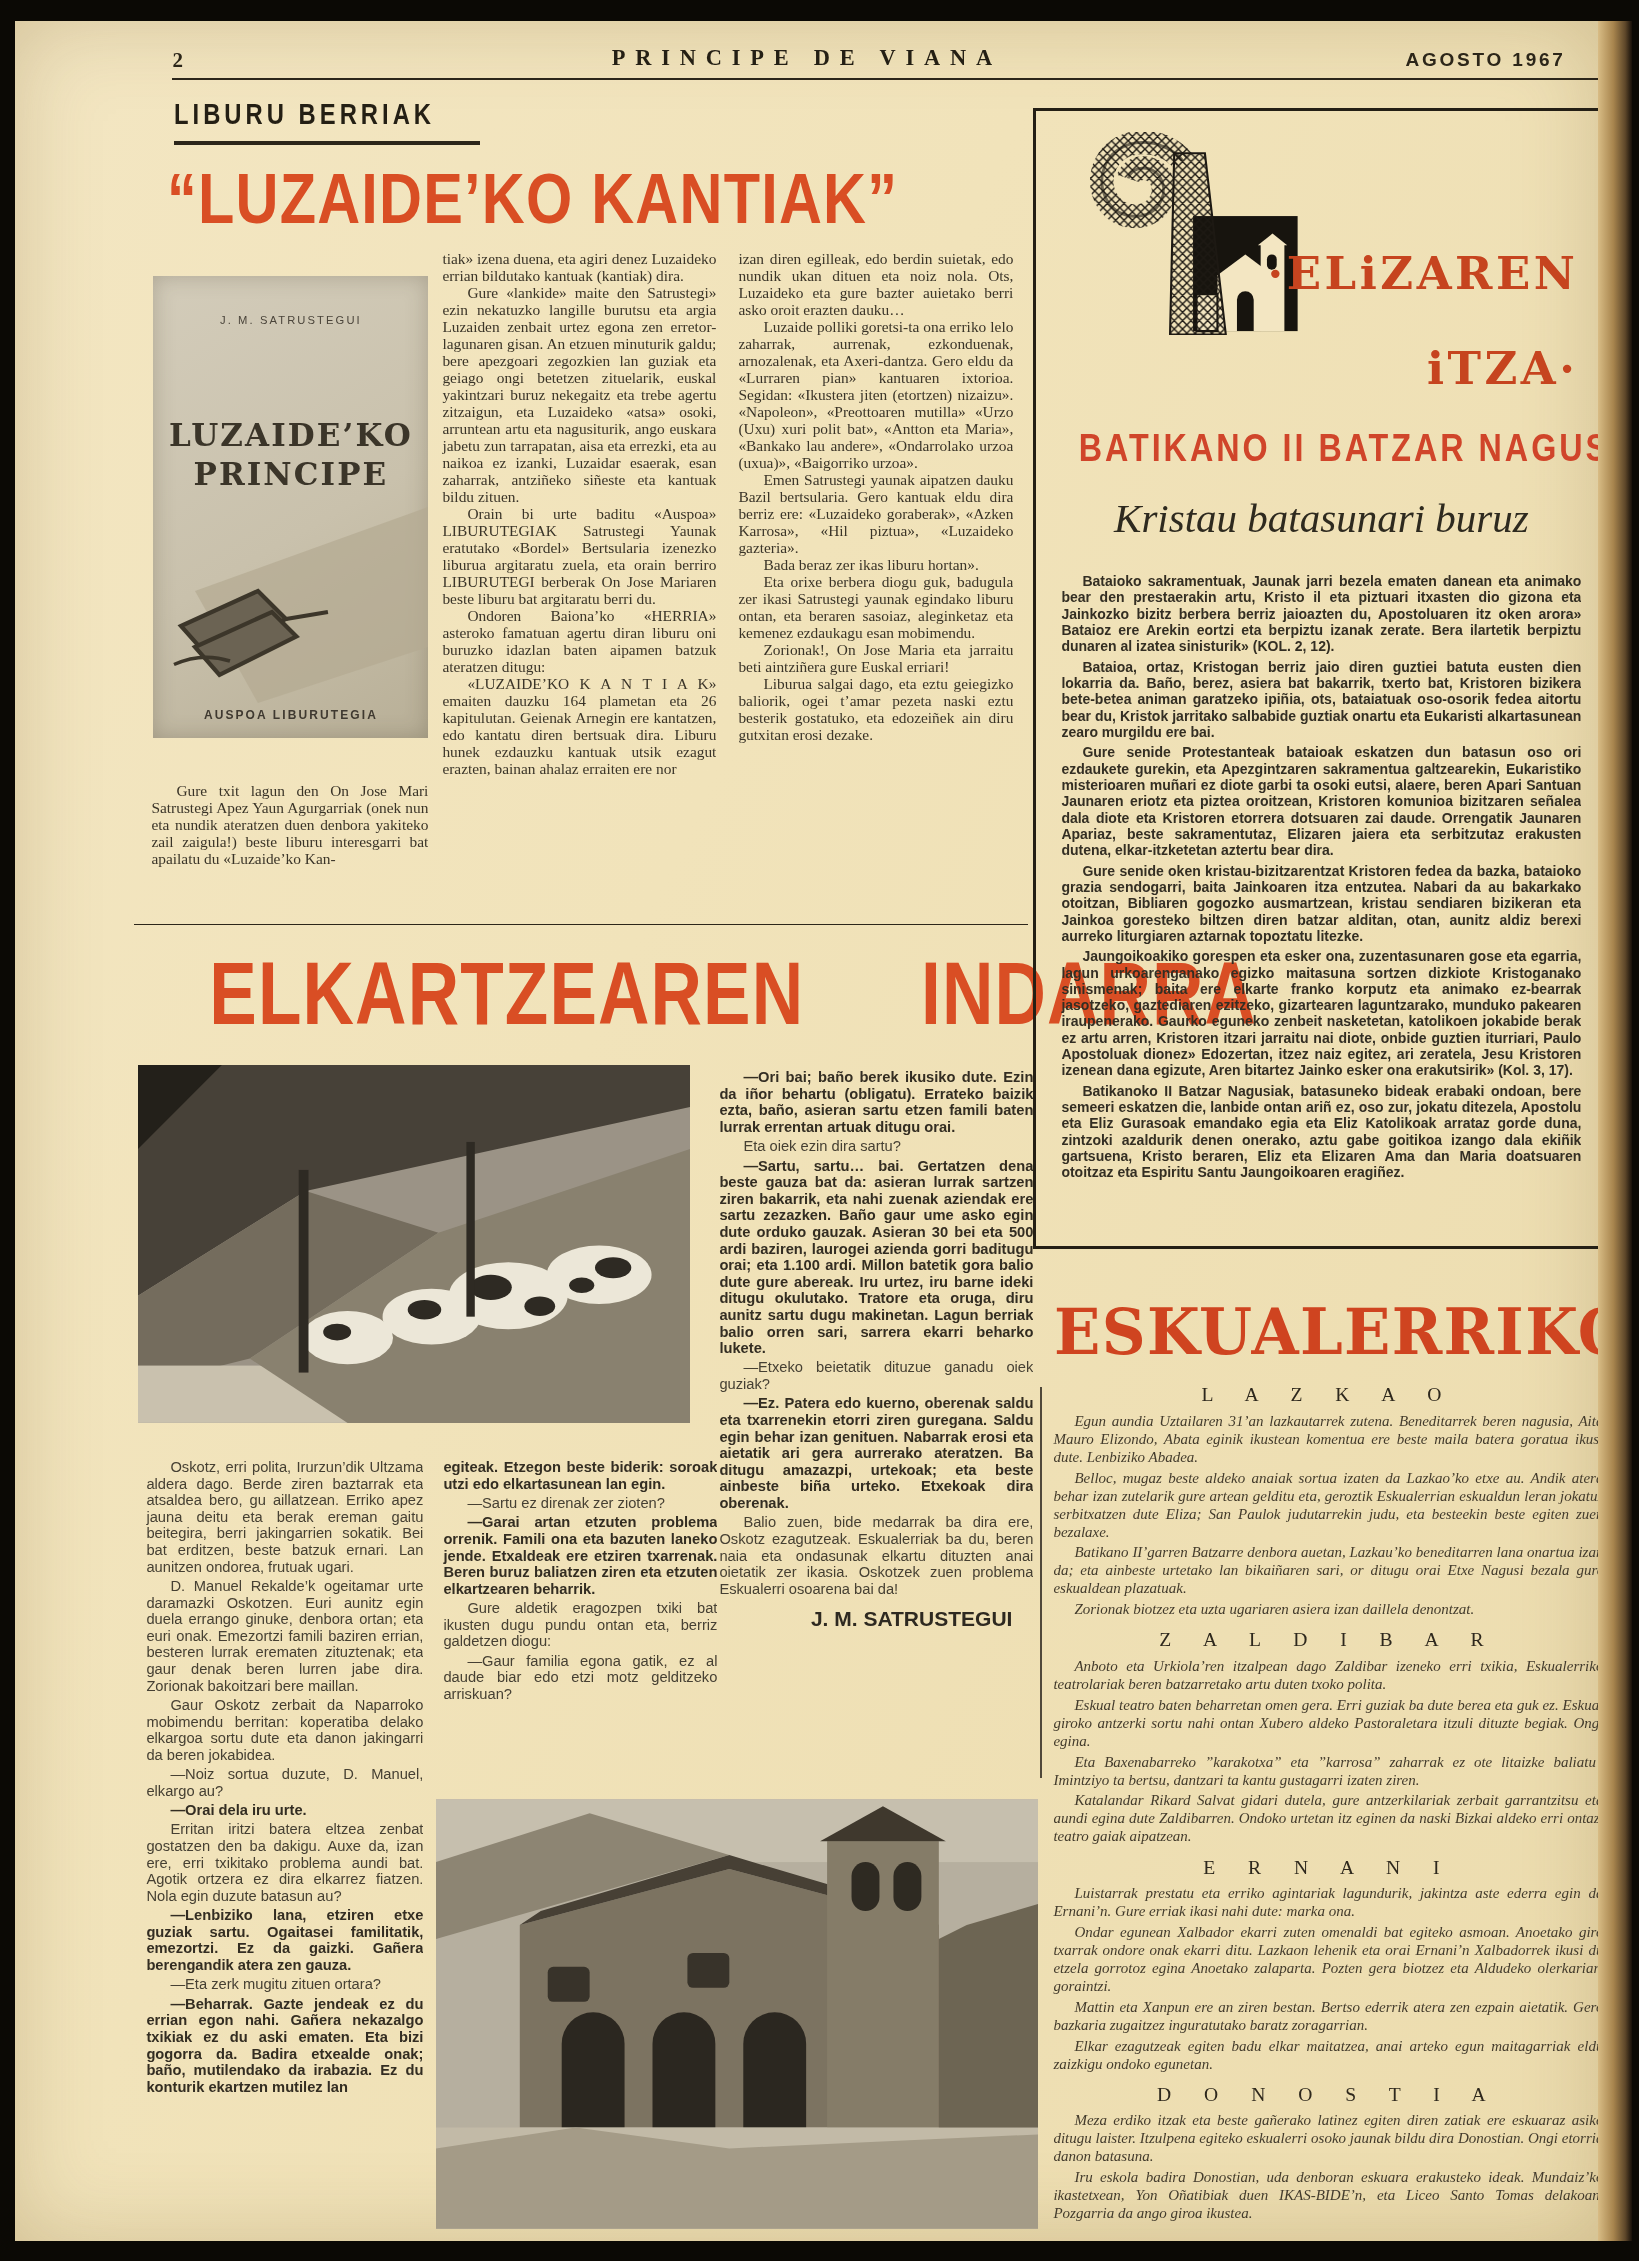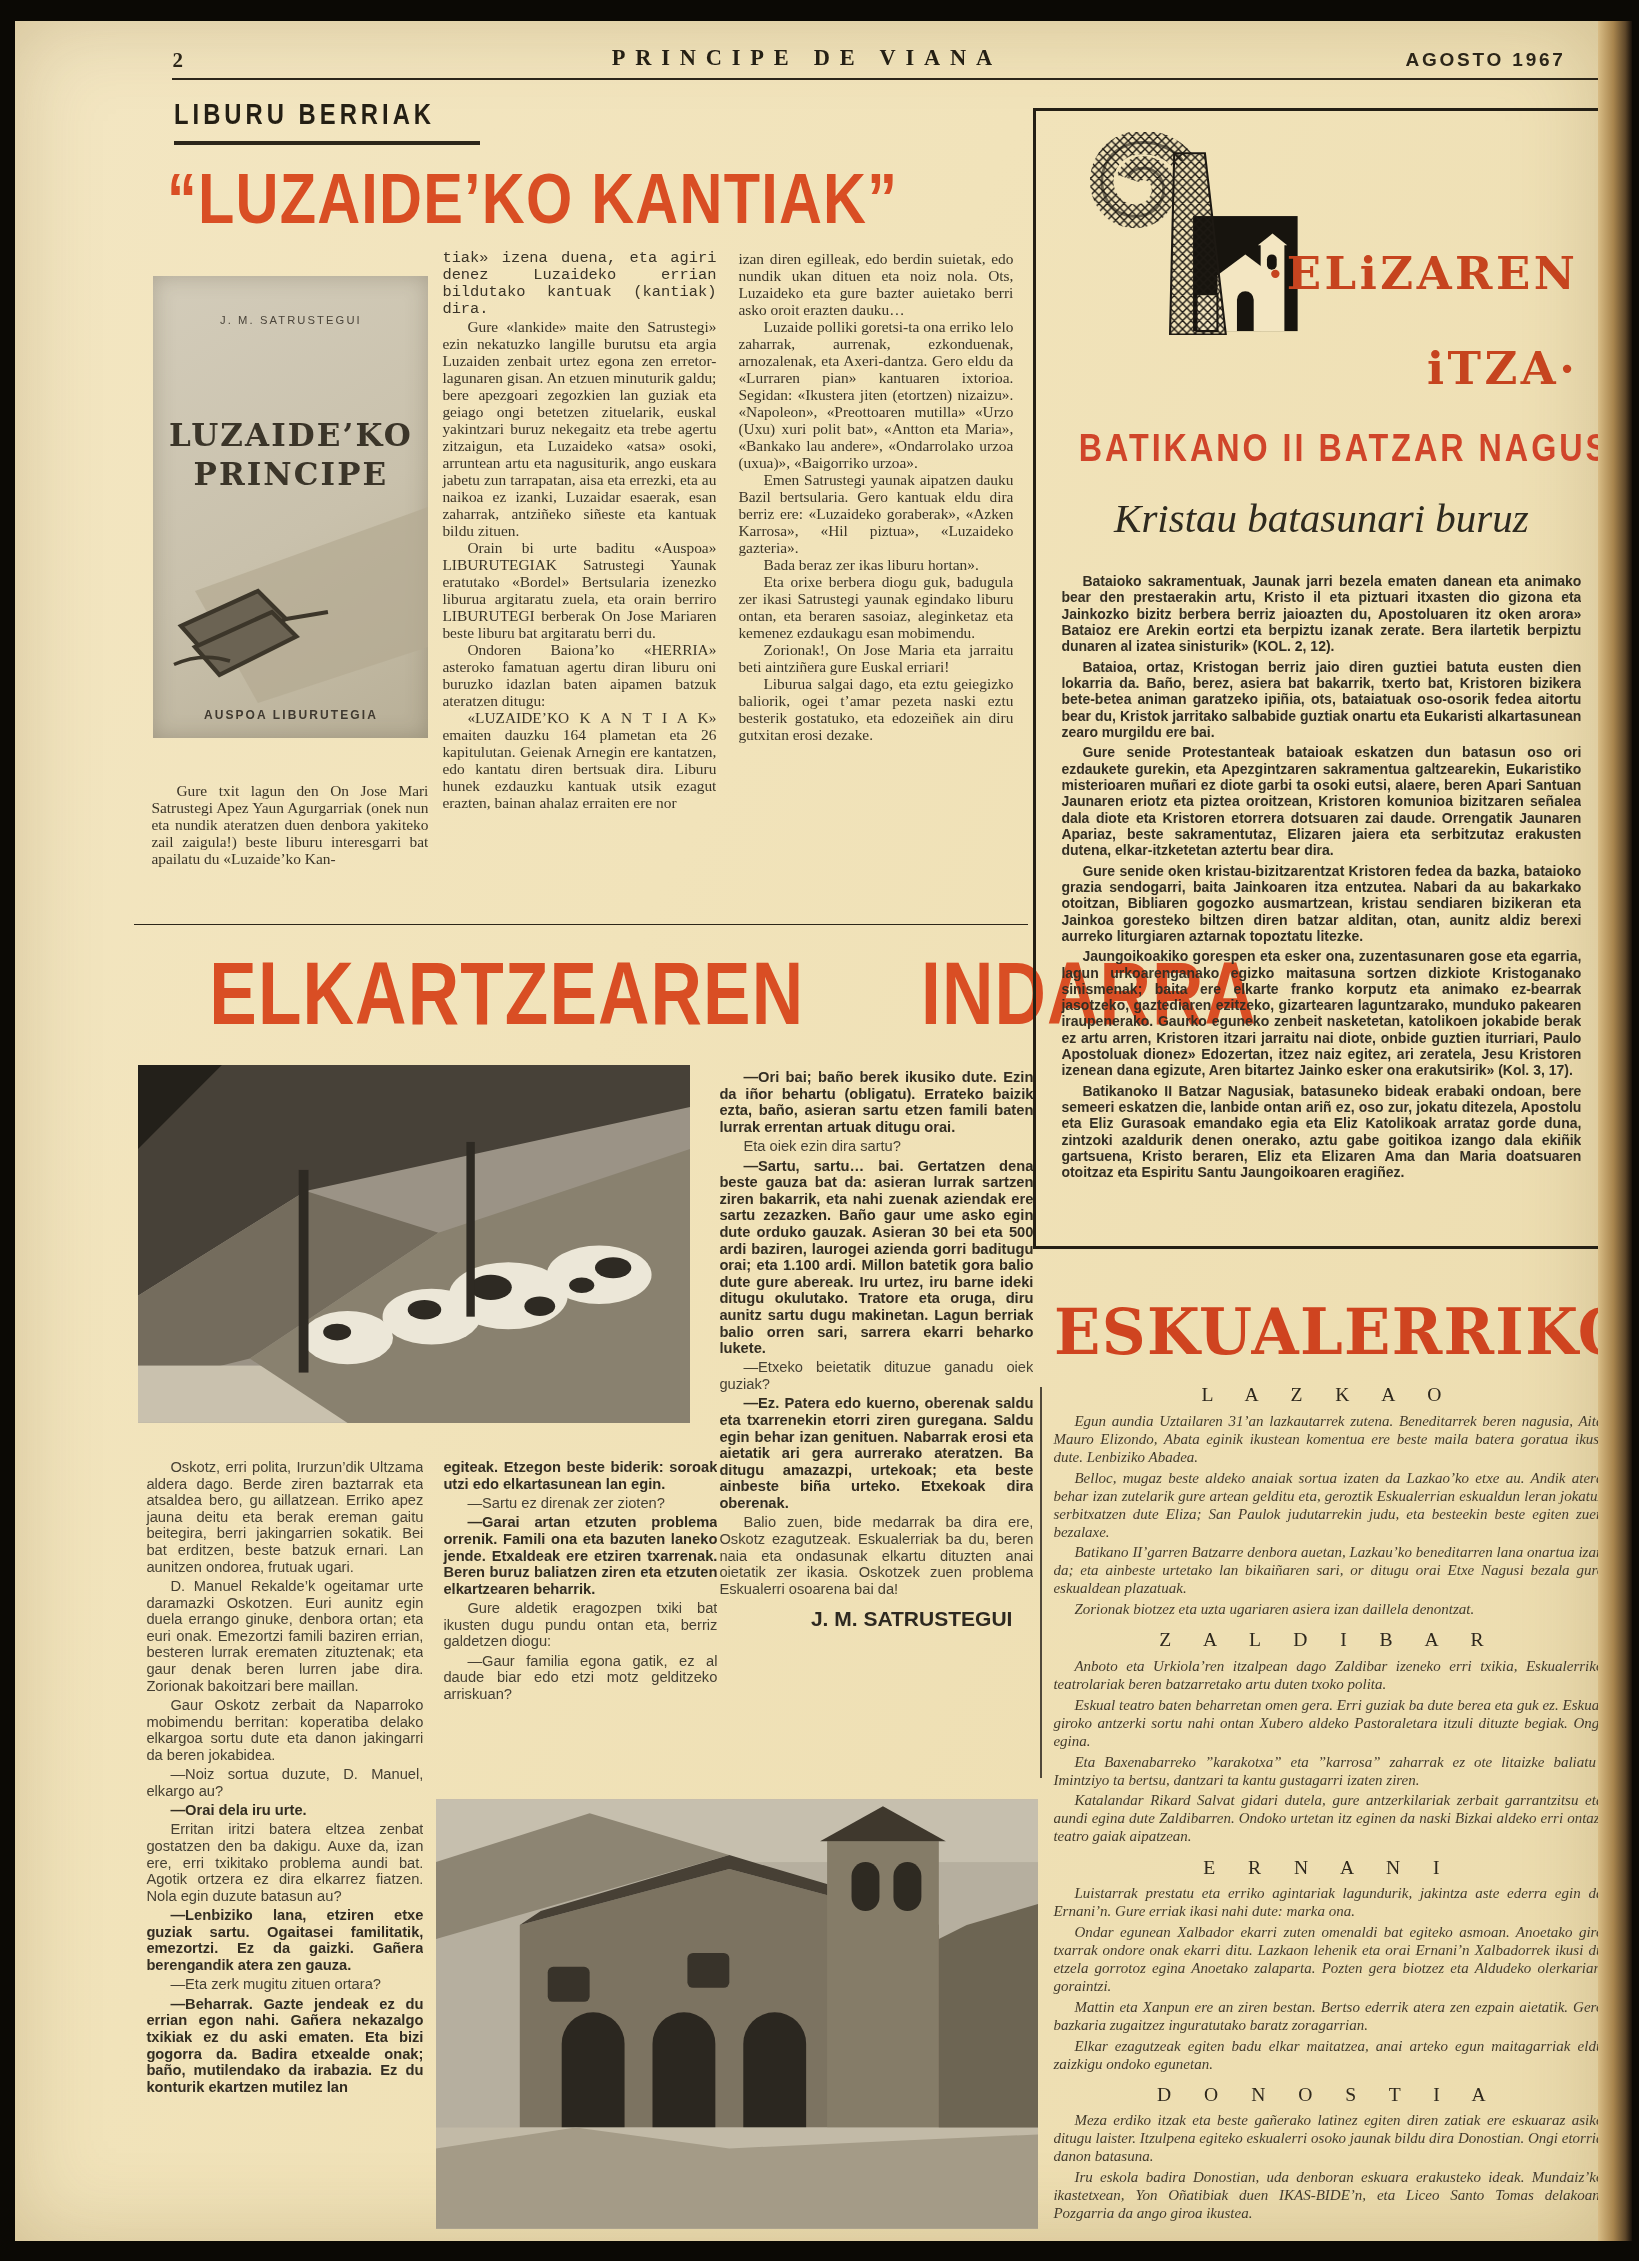--- a/index.html
+++ b/index.html
@@ -88,21 +88,21 @@
       </g>
       <path d="M30,225 q40,-18 80,-5" stroke="#3c362a" stroke-width="5" fill="none"></path>
     </svg>
     <div class="abs cov-pub" style="left:0;top:432px;width:100%;">AUSPOA LIBURUTEGIA</div>
   </div>
 
   <div class="abs sercol" style="left:136px;top:761px;width:277px;overflow:hidden;">
     <p>Gure txit lagun den On Jose Mari Satrustegi Apez Yaun Agurgarriak (onek nun eta nundik ateratzen duen denbora yakiteko zail zaigula!) beste liburu interesgarri bat apailatu du «Luzaide’ko Kan-</p>
   </div>
   <div class="abs sercol" style="left:427px;top:229px;width:274px;height:671px;overflow:hidden;">
-    <p style="text-indent:0;font-family:Liberation Mono, monospace;">tiak» izena duena, eta agiri denez Luzaideko errian bildutako kantuak (kantiak) dira.</p>
+    <p style="text-indent:0;">tiak» izena duena, eta agiri denez Luzaideko errian bildutako kantuak (kantiak) dira.</p>
     <p>Gure «lankide» maite den Satrustegi» ezin nekatuzko langille burutsu eta argia Luzaiden zenbait urtez egona zen erretor-lagunaren gisan. An etzuen minuturik galdu; bere apezgoari zegozkien lan guziak eta geiago ongi betetzen zituelarik, euskal yakintzari buruz nekegaitz eta trebe agertu zitzaigun, eta Luzaideko «atsa» osoki, arruntean artu eta nagusiturik, ango euskara jabetu zun tarrapatan, aisa eta errezki, eta au naikoa ez izanki, Luzaidar esaerak, esan zaharrak, antziñeko siñeste eta kantuak bildu zituen.</p>
     <p>Orain bi urte baditu «Auspoa» LIBURUTEGIAK Satrustegi Yaunak eratutako «Bordel» Bertsularia izenezko liburua argitaratu zuela, eta orain berriro LIBURUTEGI berberak On Jose Mariaren beste liburu bat argitaratu berri du.</p>
     <p>Ondoren Baiona’ko «HERRIA» asteroko famatuan agertu diran liburu oni buruzko idazlan baten aipamen batzuk ateratzen ditugu:</p>
     <p>«LUZAIDE’KO K A N T I A K» emaiten dauzku 164 plametan eta 26 kapitulutan. Geienak Arnegin ere kantatzen, edo kantatu diren bertsuak dira. Liburu hunek ezdauzku kantuak utsik ezagut erazten, bainan ahalaz erraiten ere nor</p>
   </div>
   <div class="abs sercol" style="left:723px;top:229px;width:275px;height:692px;overflow:hidden;">
     <p style="text-indent:0;">izan diren egilleak, edo berdin suietak, edo nundik ukan dituen eta noiz nola. Ots, Luzaideko eta gure bazter auietako berri asko oroit erazten dauku…</p>
     <p>Luzaide polliki goretsi-ta ona erriko lelo zaharrak, aurrenak, ezkonduenak, arnozalenak, eta Axeri-dantza. Gero eldu da «Lurraren pian» kantuaren ixtorioa. Segidan: «Ikustera jiten (etortzen) nizaizu». «Napoleon», «Preottoaren mutilla» «Urzo (Uxu) xuri polit bat», «Antton eta Maria», «Bankako lau andere», «Ondarrolako urzoa (uxua)», «Baigorriko urzoa».</p>
     <p>Emen Satrustegi yaunak aipatzen dauku Bazil bertsularia. Gero kantuak eldu dira berriz ere: «Luzaideko goraberak», «Azken Karrosa», «Hil piztua», «Luzaideko gazteria».</p>
     <p>Bada beraz zer ikas liburu hortan».</p>

